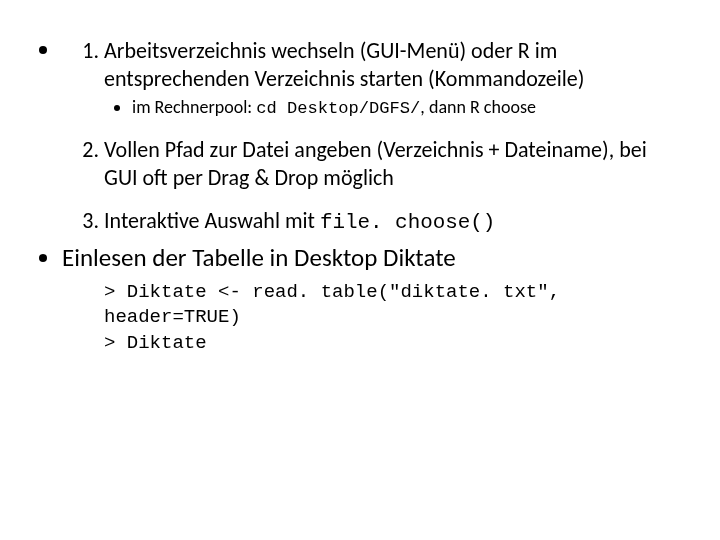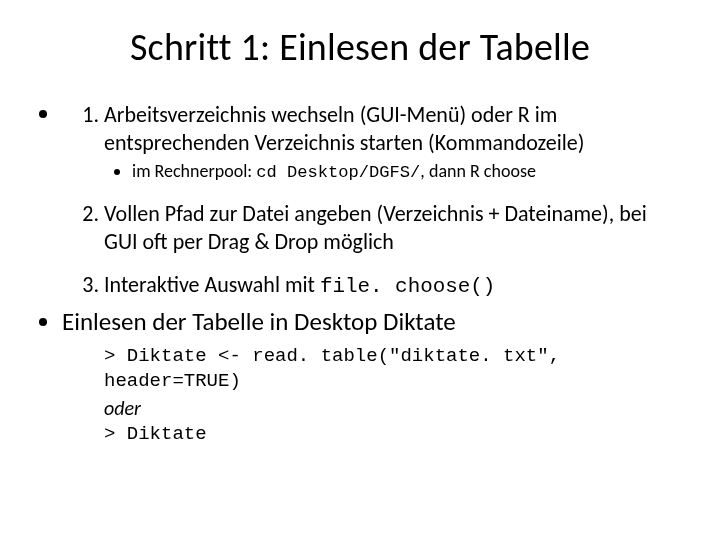--- a/index.html
+++ b/index.html
@@ -60,21 +60,20 @@
   .mono {
     font-family: Liberation Mono, monospace;
     font-size: 0.95em;
   }
 </style>
 </head>
 <body>
 
 <div class="slide">
 
-  <div class="title">Schritt 1: Einlesen der Tabelle</div>
 
   <ul class="top">
     <li>
 
       <ol class="sub">
         <li>
           <span>Arbeitsverzeichnis wechseln (GUI-Menü) oder R im entsprechenden Verzeichnis starten (Kommandozeile)</span>
           <ul class="subsub">
             <li>
               <span>im Rechnerpool: </span><span class="mono">cd Desktop/DGFS/</span><span>, dann R choose</span>
@@ -88,19 +87,18 @@
           <span>Interaktive Auswahl mit </span><span class="mono">file. choose()</span>
         </li>
       </ol>
     </li>
 
     <li>
       <span>Einlesen der Tabelle in Desktop Diktate</span>
 
       <div class="codeblock">
         <div class="mono">&gt; Diktate &lt;- read. table("diktate. txt", header=TRUE)</div>
-        <div><i>oder</i></div>
         <div class="mono" style="">&gt; Diktate</div>
       </div>
     </li>
   </ul>
 
 </div>
 
 </body></html>

